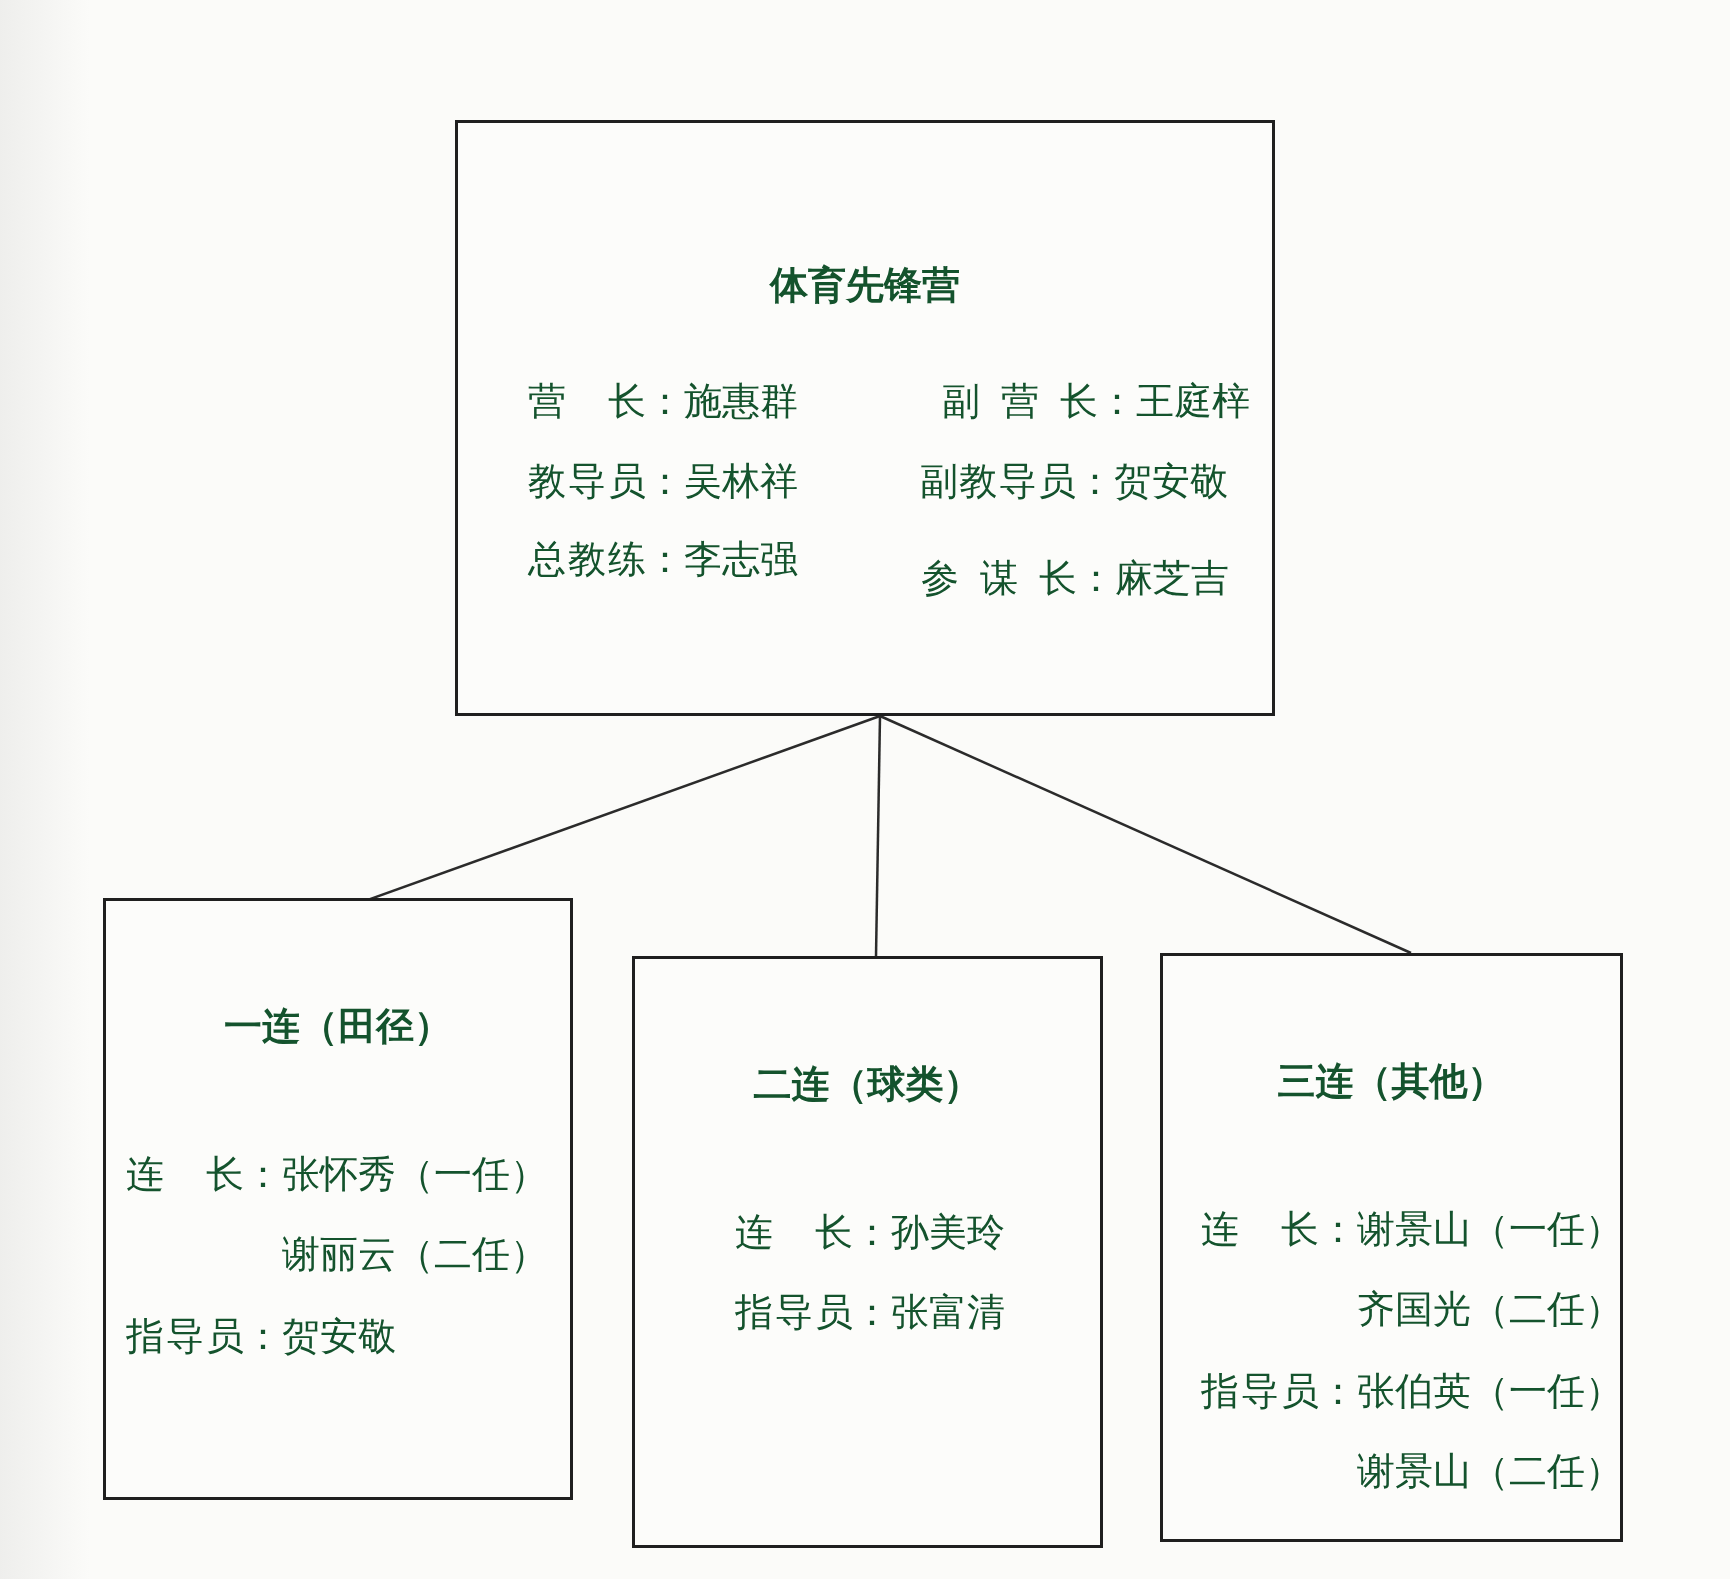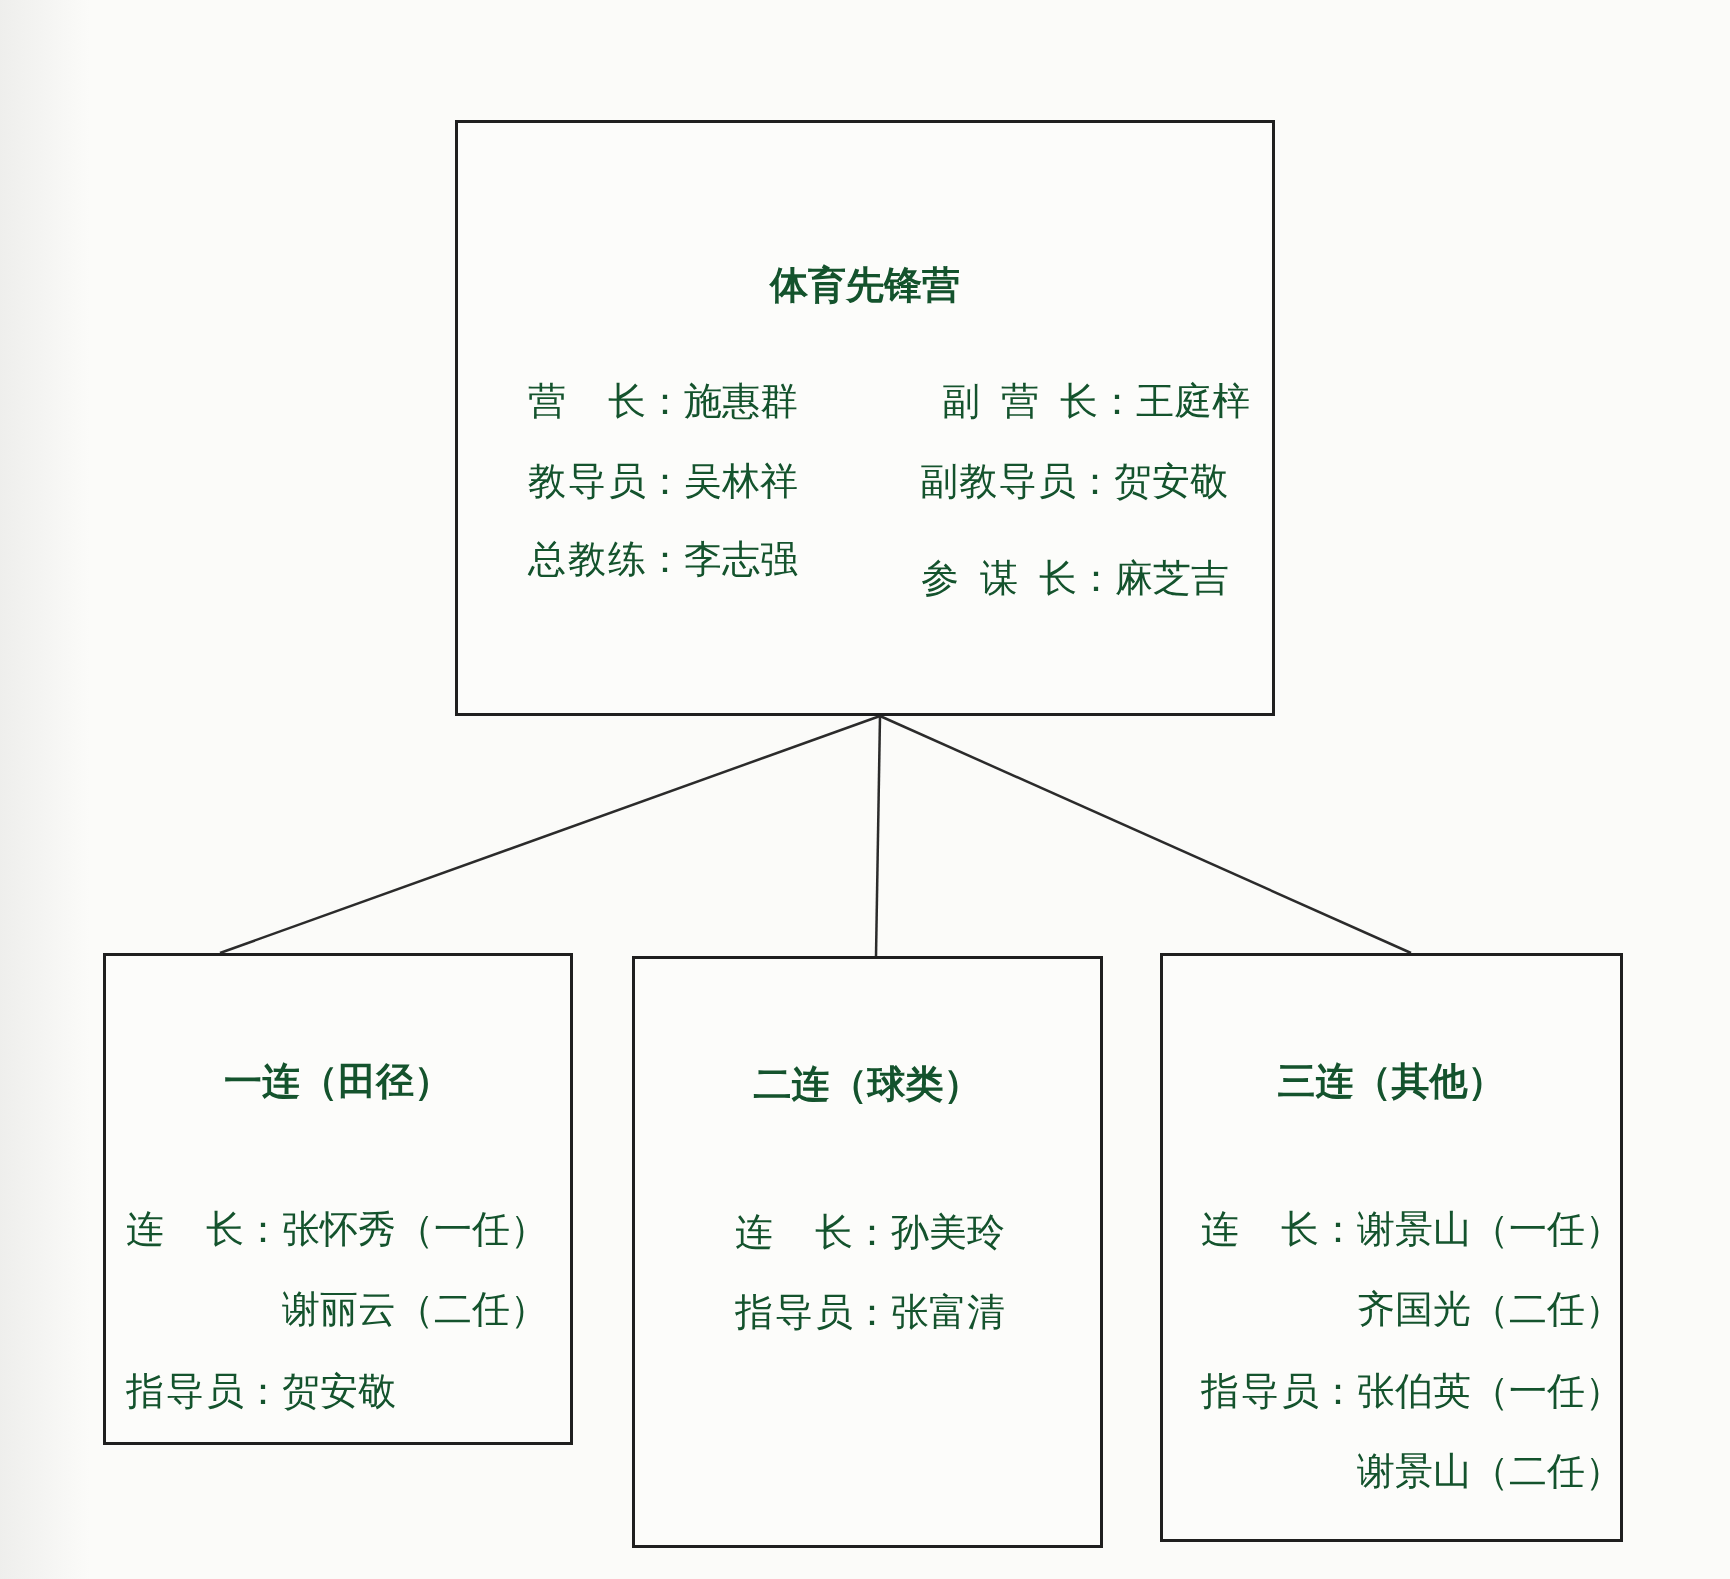--- a/index.html
+++ b/index.html
@@ -87,21 +87,21 @@
         <span class="colon">：</span>
         <span class="name">李志强</span>
     </div>
     <div class="row" style="left:463px;top:413px;margin-top:19px;">
       <span class="lbl w-wide">参谋长</span>
         <span class="colon">：</span>
         <span class="name">麻芝吉</span>
     </div>
   </div>
 
-  <div class="node" style="left:103px;top:953px;width:470px;height:492px;">
+  <div class="node" style="left:103px;top:898px;width:470px;height:602px;">
     <div class="node-title" style="top:103px;">一连（田径）</div>
 
     <div class="row" style="left:20px;top:250px;">
       <span class="lbl w-narrow">连长</span>
         <span class="colon">：</span>
         <span class="name">张怀秀（一任）</span>
     </div>
     <div class="row cont" style="left:20px;top:330px;">
       <span class="lbl w-narrow"></span>
         <span class="colon">：</span>

